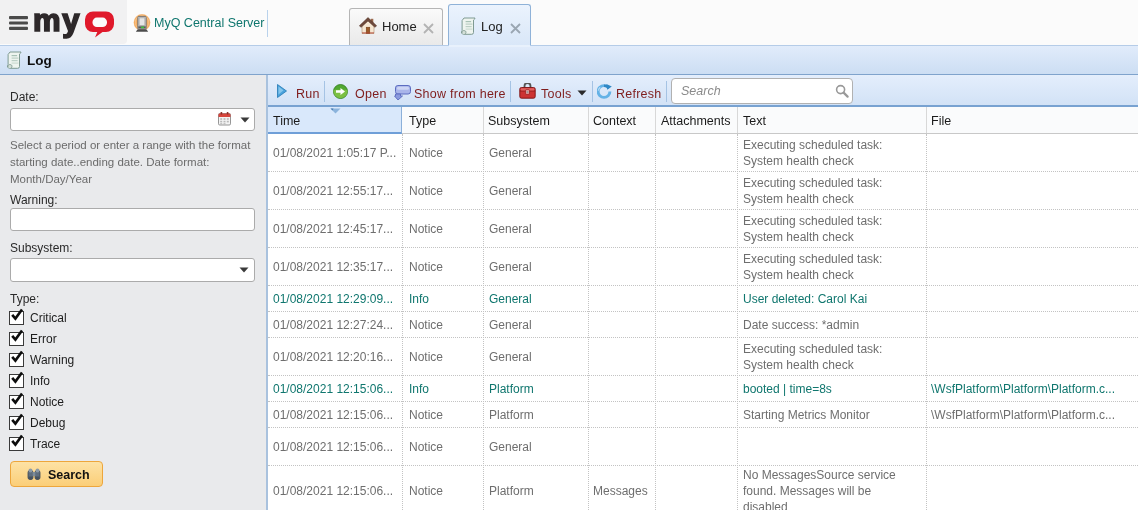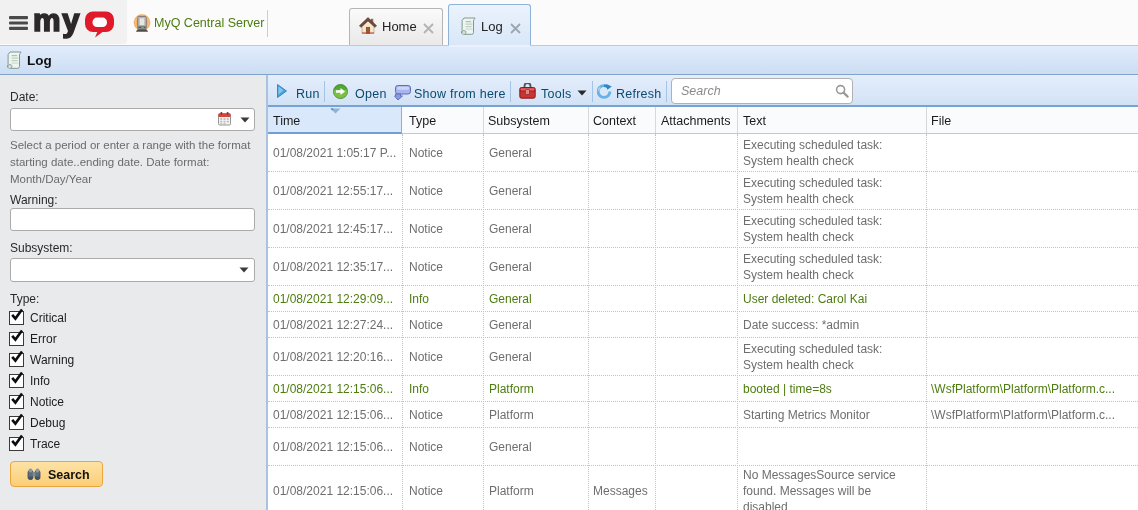--- a/index.html
+++ b/index.html
@@ -1,26 +1,26 @@
 <!DOCTYPE html>
 <html><head>
 <meta charset="utf-8">
 <style>
 *{margin:0;padding:0;box-sizing:border-box}
 html,body{width:1138px;height:510px;overflow:hidden;background:#fff;font-family:"Liberation Sans",sans-serif}
 #page{position:relative;width:1138px;height:510px;overflow:hidden}
 .abs{position:absolute}
 .txt{position:absolute;white-space:nowrap;font-size:12px;line-height:16px}
 .g{color:#6e6e6e}
-.b{color:#4d7c0f}
+.b{color:#0f766e}
 .hdr{position:absolute;white-space:nowrap;font-size:12.5px;line-height:16px;color:#1b1b1b}
 .vline{position:absolute;width:1px;border-left:1px dotted #c3c3c3}
 .hline{position:absolute;height:1px;border-top:1px dotted #c3c3c3}
 .sep{position:absolute;width:1px;background:#a5c3e4;top:81px;height:21px}
-.tbtxt{position:absolute;font-size:12.5px;letter-spacing:0.25px;line-height:15px;color:#0c4a6e;white-space:nowrap}
+.tbtxt{position:absolute;font-size:12.5px;letter-spacing:0.25px;line-height:15px;color:#7f1d1d;white-space:nowrap}
 .lbl{position:absolute;font-size:12px;line-height:14px;color:#2a2a2a;white-space:nowrap}
 .inp{position:absolute;background:#fff;border:1px solid #ababab;border-radius:3px}
 .cb{position:absolute;width:15px;height:14px;background:#fff;border:1.5px solid #3a3a3a;left:9px}
 .cbl{position:absolute;left:30px;font-size:12px;line-height:14px;color:#1d1d1d;white-space:nowrap}
 </style>
 </head>
 <body>
 <div id="page">
 
 <div class="abs" style="left:0;top:0;width:1138px;height:45px;background:#fbfbfb"></div>

